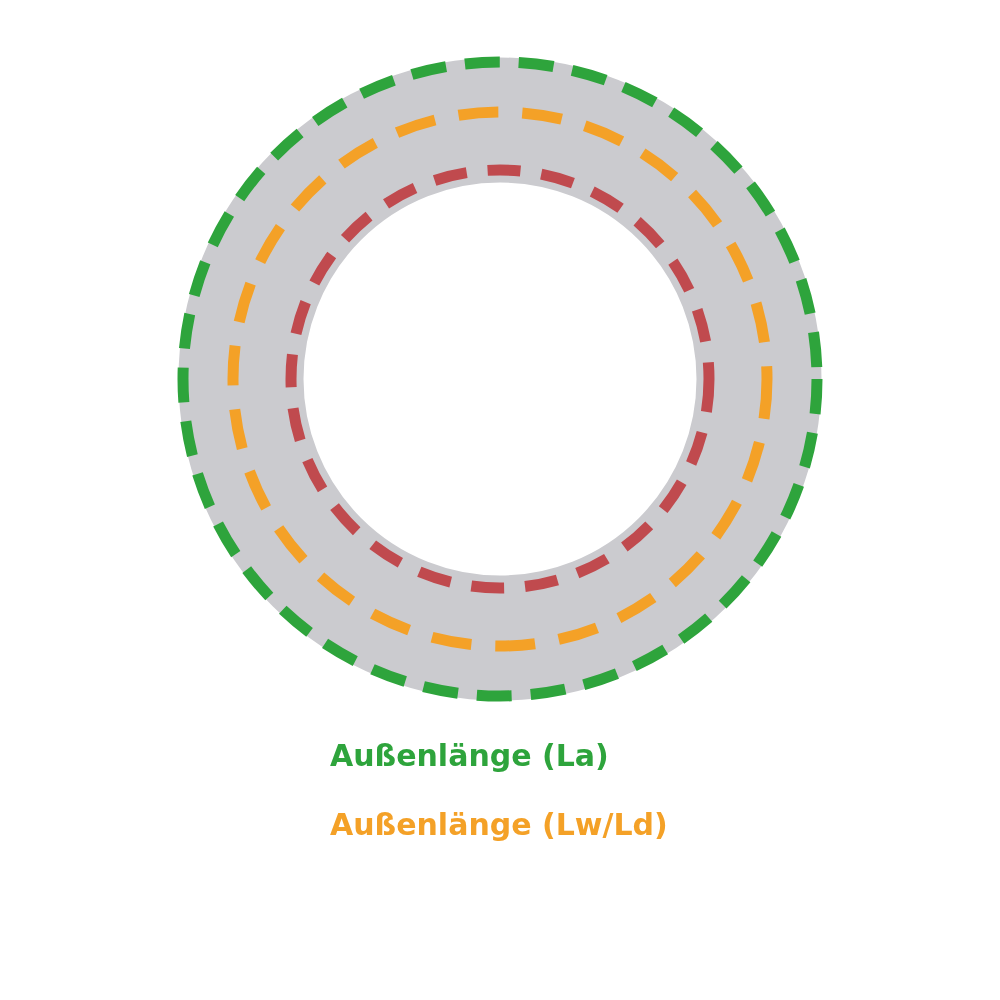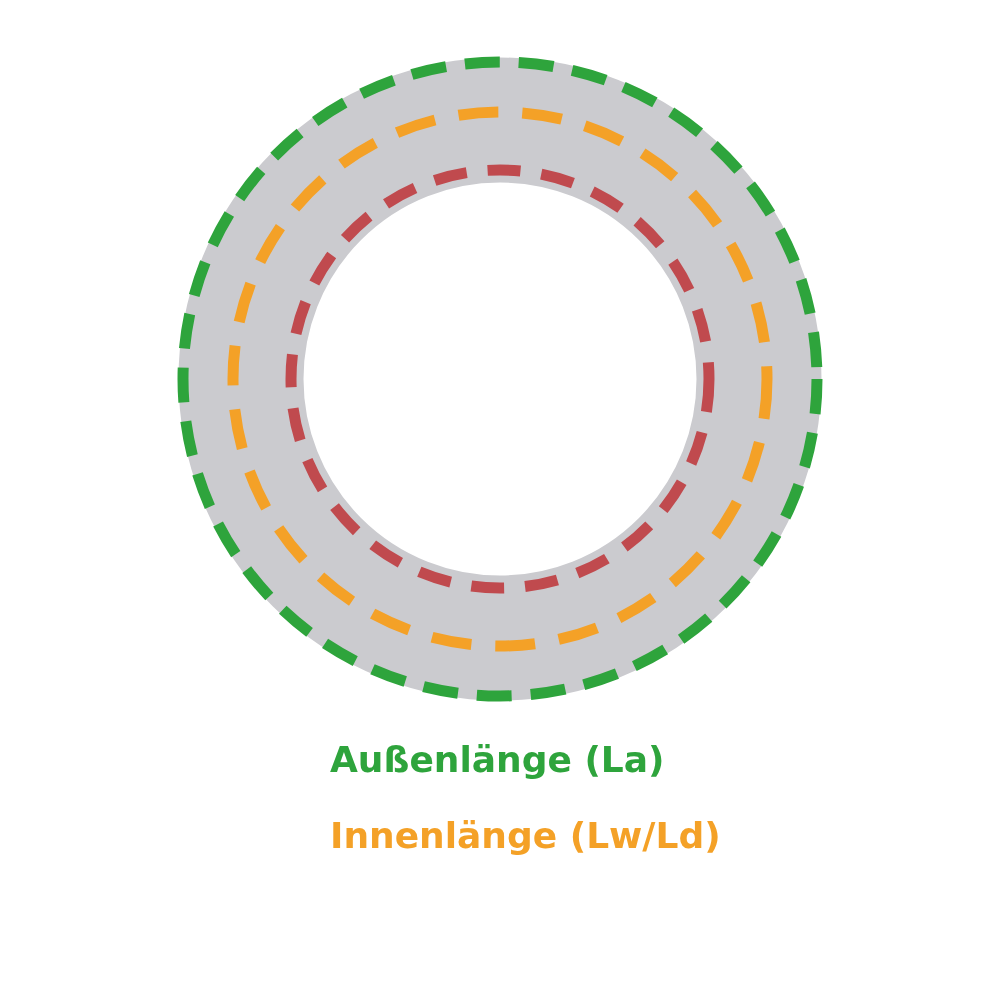--- a/index.html
+++ b/index.html
@@ -21,21 +21,21 @@
   }
   .labels {
     position: absolute;
     left: 330px;
     top: 738px;
     display: flex;
     flex-direction: column;
     gap: 33px;
   }
   .label {
-    font-size: 36px;
+    font-size: 30px;
     font-weight: bold;
     line-height: 1.2;
     white-space: nowrap;
   }
 </style>
 </head>
 <body>
 
 <svg class="diagram" width="1000" height="1000" viewBox="0 0 1000 1000">
 
@@ -43,14 +43,14 @@
 
   <circle cx="500" cy="379" r="317" fill="none" stroke-width="11" stroke-dasharray="35 19" stroke="#2EA43C"></circle>
 
   <circle cx="500" cy="379" r="267" fill="none" stroke-width="11" stroke-dasharray="40 24" stroke="#F4A127"></circle>
 
   <circle cx="500" cy="379" r="209" fill="none" stroke-width="11" stroke-dasharray="33 21" stroke="#C04A4E"></circle>
 </svg>
 
 <div class="labels">
   <div class="label" style="color: rgb(46, 164, 60);">Außenlänge (La)</div>
-  <div class="label" style="color: rgb(244, 161, 39);">Innenlänge (Lw/Ld)</div>
+  <div class="label" style="color: rgb(244, 161, 39);">Außenlänge (Lw/Ld)</div>
 </div>
 
 </body></html>

